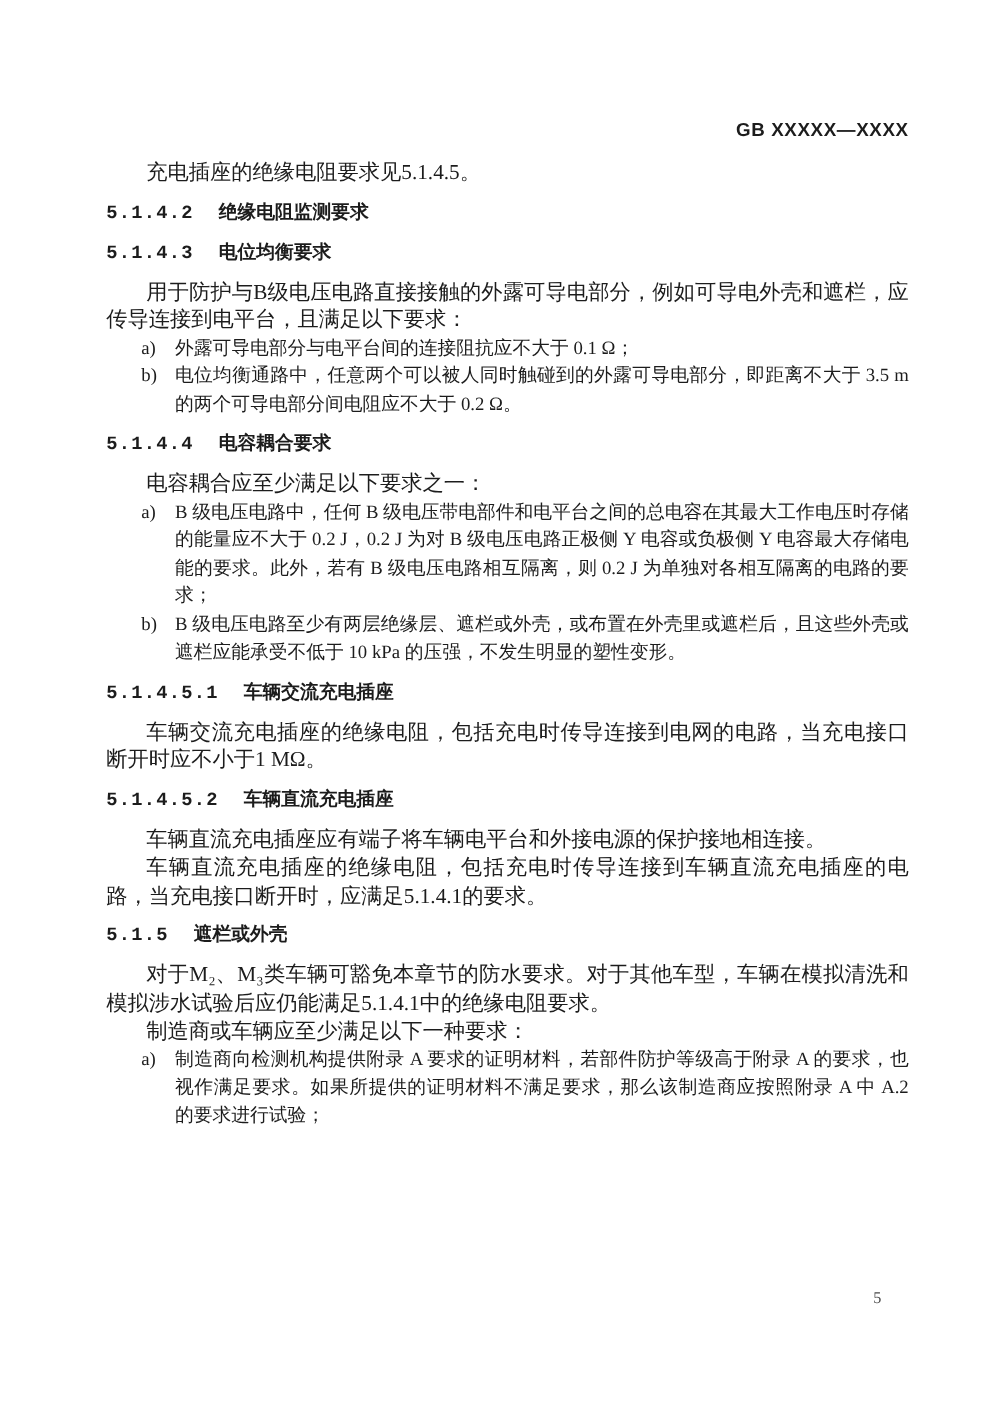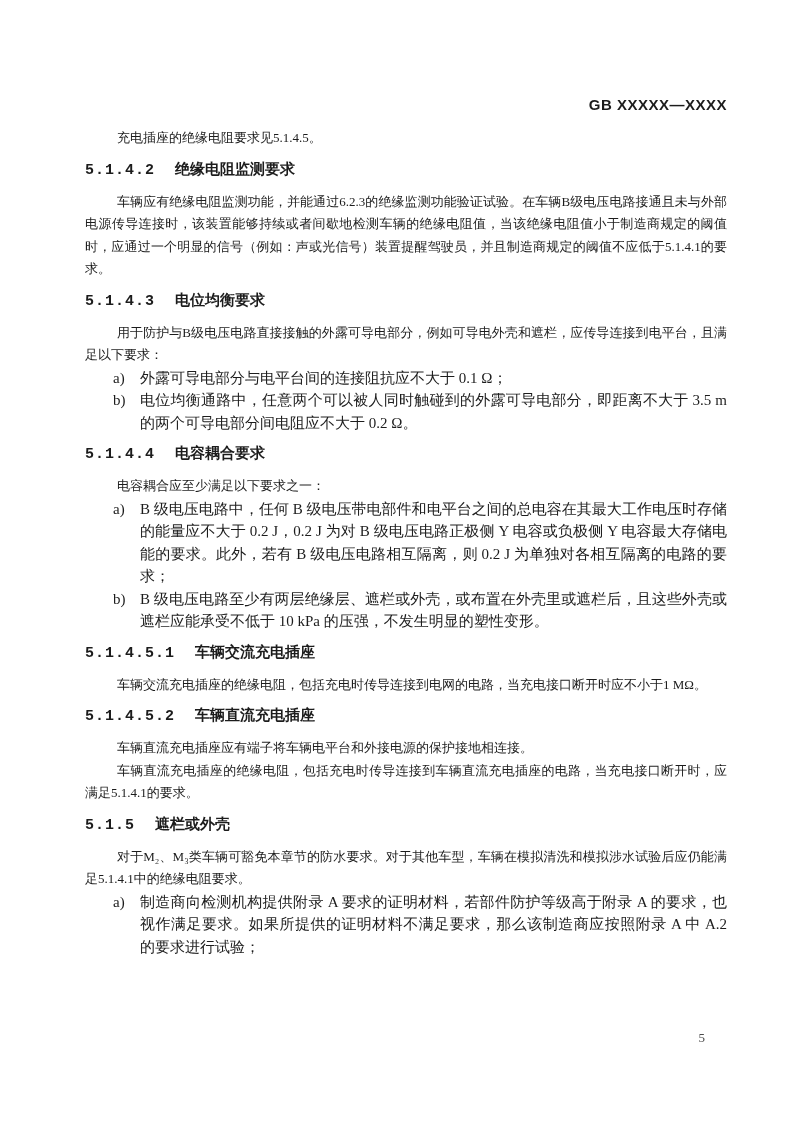--- a/index.html
+++ b/index.html
@@ -18,21 +18,21 @@
     text-align: right;
     font-family: "Liberation Sans", "DejaVu Sans", sans-serif;
     font-weight: bold;
     font-size: 15px;
     letter-spacing: 0.5px;
     line-height: 18px;
     margin: 0 0 13px 0;
   }
   .para {
     margin: 0;
-    font-size: 13px;
+    font-size: 17px;
     line-height: 22.5px;
     text-indent: 32px;
     text-align: justify;
   }
   .heading {
     font-family: Liberation Mono, monospace;
     font-weight: bold;
     font-size: 15px;
     line-height: 23px;
     margin: 9px 0;
@@ -61,21 +61,20 @@
 
   <div class="doc-header">GB XXXXX—XXXX</div>
 
   <main>
 
     <p class="para">充电插座的绝缘电阻要求见5.1.4.5。</p>
 
     <h3 class="heading">
       <span class="h-num">5.1.4.2</span><span class="h-title">绝缘电阻监测要求</span>
     </h3>
-    <p class="para">车辆应有绝缘电阻监测功能，并能通过6.2.3的绝缘监测功能验证试验。在车辆B级电压电路接通且未与外部电源传导连接时，该装置能够持续或者间歇地检测车辆的绝缘电阻值，当该绝缘电阻值小于制造商规定的阈值时，应通过一个明显的信号（例如：声或光信号）装置提醒驾驶员，并且制造商规定的阈值不应低于5.1.4.1的要求。</p>
 
     <h3 class="heading">
       <span class="h-num">5.1.4.3</span><span class="h-title">电位均衡要求</span>
     </h3>
     <p class="para">用于防护与B级电压电路直接接触的外露可导电部分，例如可导电外壳和遮栏，应传导连接到电平台，且满足以下要求：</p>
     <div class="list-item">
       <span class="marker">a)</span>
       <span class="li-text">外露可导电部分与电平台间的连接阻抗应不大于 0.1 Ω；</span>
     </div>
     <div class="list-item">
@@ -105,20 +104,21 @@
     <h3 class="heading">
       <span class="h-num">5.1.4.5.2</span><span class="h-title">车辆直流充电插座</span>
     </h3>
     <p class="para">车辆直流充电插座应有端子将车辆电平台和外接电源的保护接地相连接。</p>
     <p class="para">车辆直流充电插座的绝缘电阻，包括充电时传导连接到车辆直流充电插座的电路，当充电接口断开时，应满足5.1.4.1的要求。</p>
 
     <h3 class="heading">
       <span class="h-num">5.1.5</span><span class="h-title">遮栏或外壳</span>
     </h3>
     <p class="para">对于M₂、M₃类车辆可豁免本章节的防水要求。对于其他车型，车辆在模拟清洗和模拟涉水试验后应仍能满足5.1.4.1中的绝缘电阻要求。</p>
+    <p class="para">制造商或车辆应至少满足以下一种要求：</p>
     <div class="list-item">
       <span class="marker">a)</span>
       <span class="li-text">制造商向检测机构提供附录 A 要求的证明材料，若部件防护等级高于附录 A 的要求，也视作满足要求。如果所提供的证明材料不满足要求，那么该制造商应按照附录 A 中 A.2 的要求进行试验；</span>
     </div>
 
   </main>
 
   <div class="page-number">5</div>
 
 </div>

